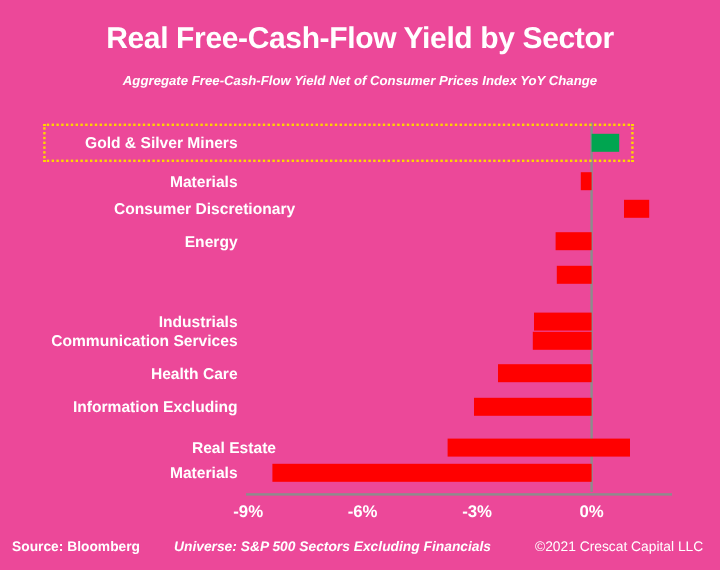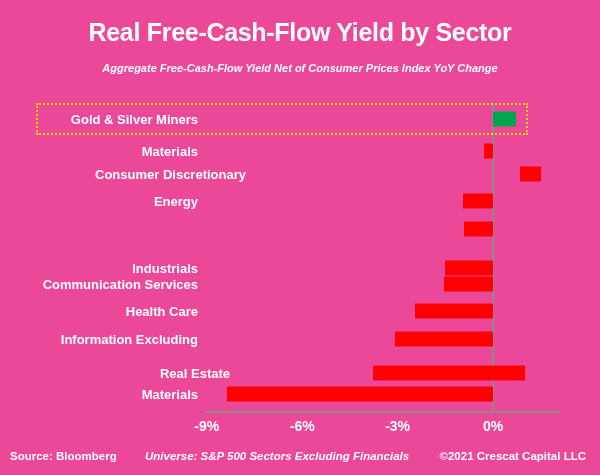--- a/index.html
+++ b/index.html
@@ -121,21 +121,21 @@
   #footer-source {
     position: absolute; left: 10px; top: 0;
     color: #ffffff; font-size: 11.5px; font-weight: bold; white-space: nowrap;
   }
   #footer-universe {
     position: absolute; left: 145px; top: 0;
     color: #ffffff; font-size: 11.5px; font-weight: bold; font-style: italic; white-space: nowrap;
   }
   #footer-copyright {
     position: absolute; right: 6px; top: 0;
-    color: #ffffff; font-size: 11.5px; font-weight: bold; white-space: nowrap;
+    color: #ffffff; font-size: 11.5px; font-weight: normal; white-space: nowrap;
   }
 </style>
 </head>
 <body>
 
 <div id="root">
 
   <div id="chart-title">Real Free-Cash-Flow Yield by Sector</div>
   <div id="chart-subtitle">Aggregate Free-Cash-Flow Yield Net of Consumer Prices Index YoY Change</div>
 

